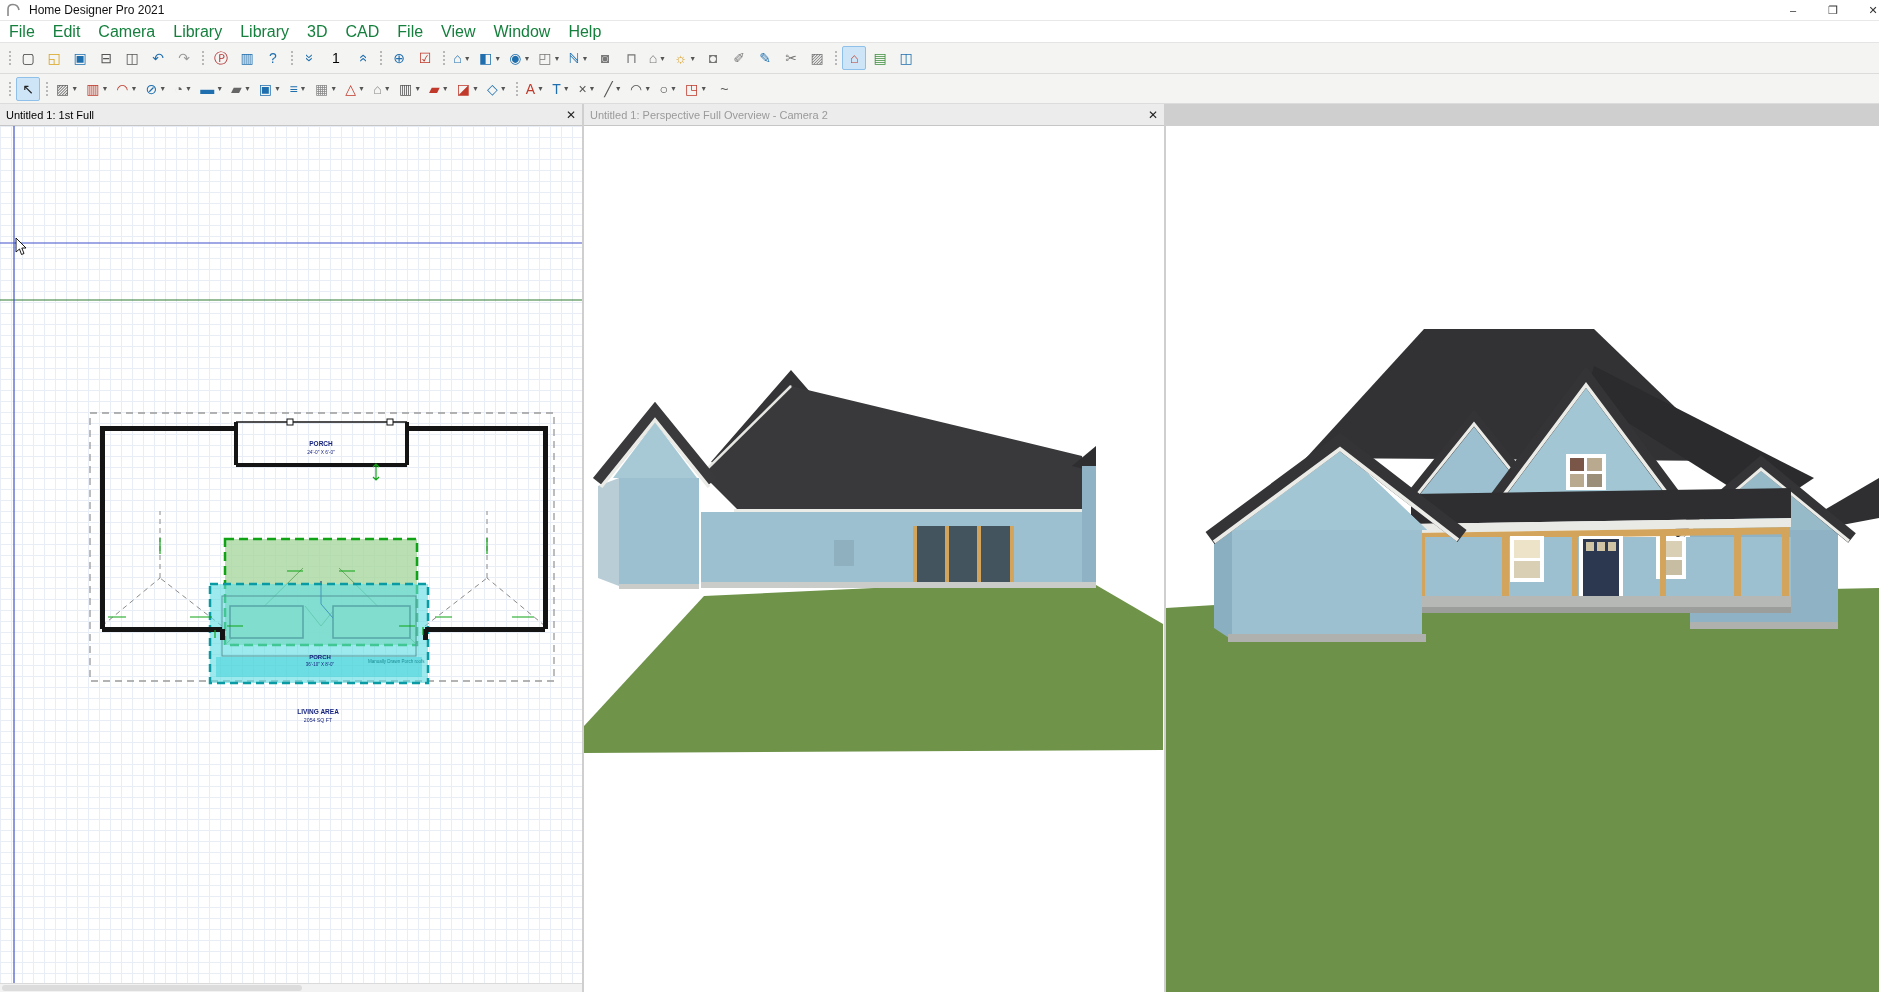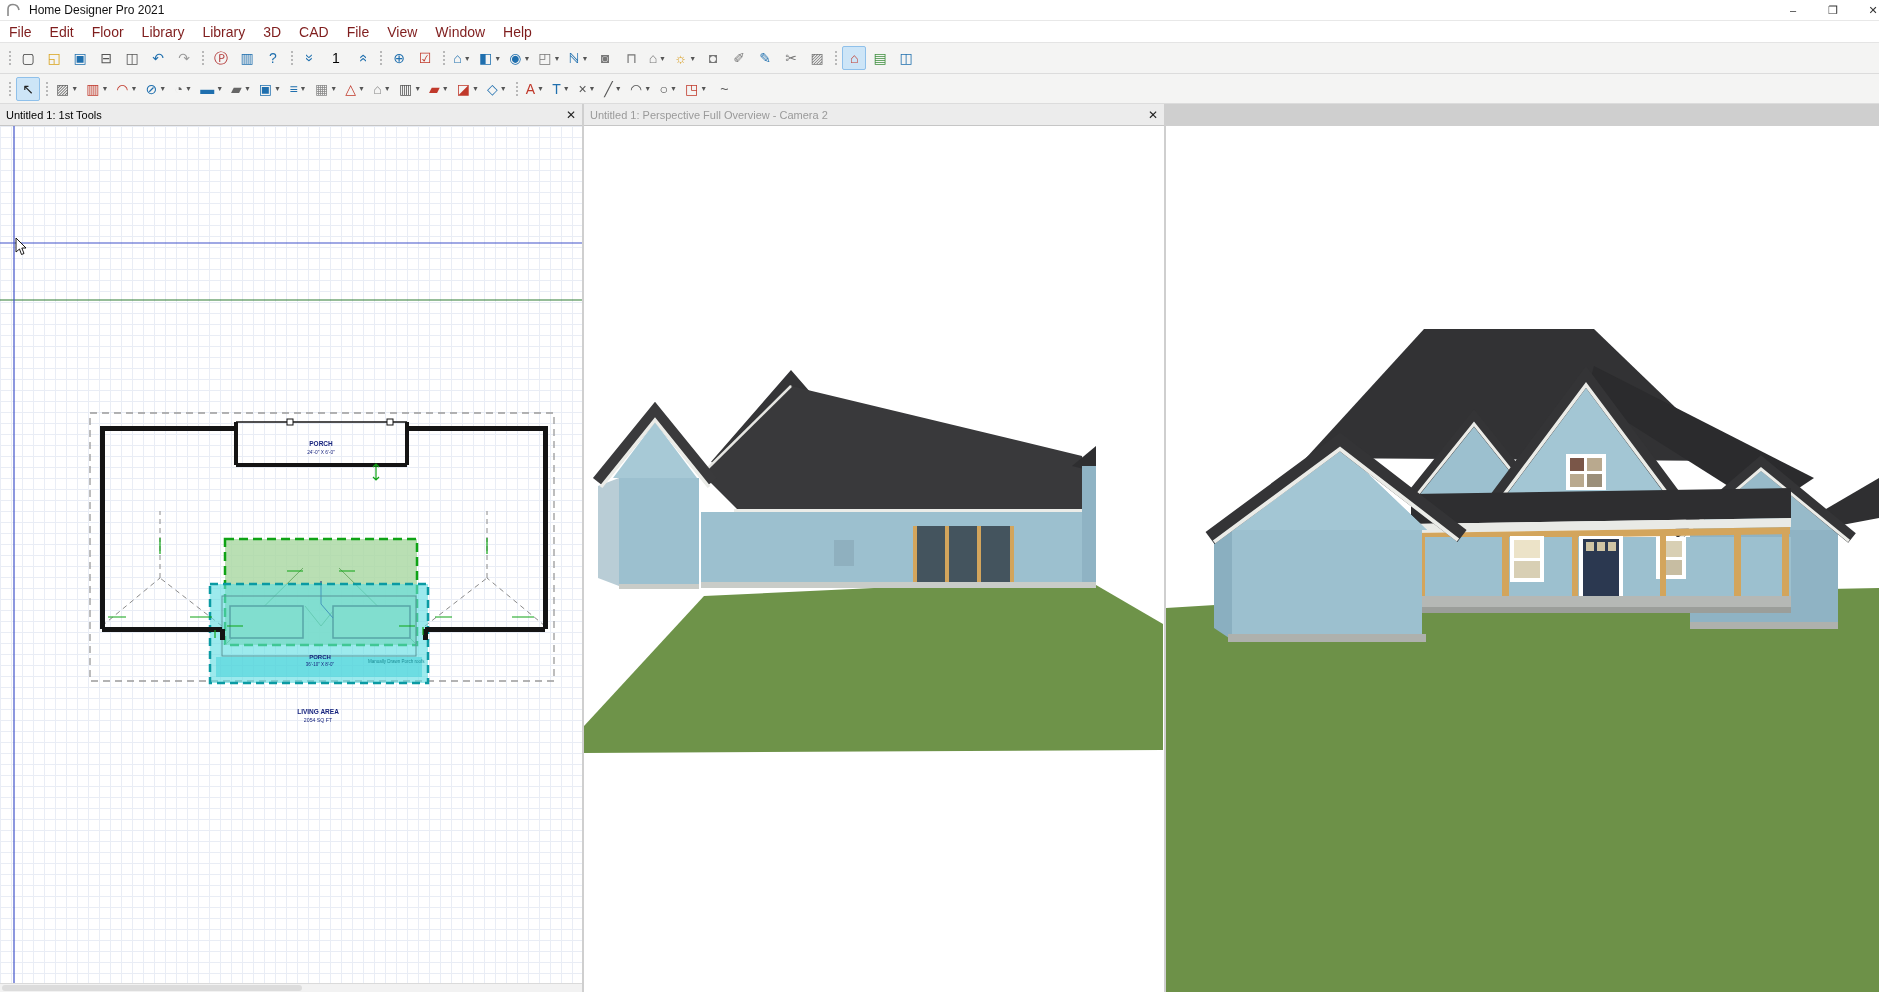--- a/index.html
+++ b/index.html
@@ -10,21 +10,21 @@
   
   .titlebar { height:21px; background:#ffffff; display:flex; align-items:center; border-bottom:1px solid #e8e8e8; }
   .app-icon { width:18px; height:15px; margin:0 5px 0 6px; }
   .title-text { font-size:12px; color:#111; }
   .win-controls { margin-left:auto; display:flex; height:100%; }
   .win-btn { width:40px; height:100%; display:flex; align-items:center; justify-content:center; font-size:11px; color:#333; }
   .win-btn:last-child { margin-right:-14px; }
 
   
   .menubar { height:22px; background:#ffffff; display:flex; align-items:center; border-bottom:1px solid #e4e4e4; }
-  .menu-item { font-size:14px; padding:3px 9px; color:#7f1d1d; }
+  .menu-item { font-size:16px; padding:3px 9px; color:#15803d; }
 
   
   .toolbar { display:flex; align-items:center; background:#f4f4f3; padding:2px 4px; border-bottom:1px solid #dcdcdc; }
   .toolbar1 { height:31px; }
   .toolbar2 { height:30px; }
   .tbtn { height:24px; min-width:24px; display:flex; align-items:center; justify-content:center; border:1px solid transparent; border-radius:2px; padding:0 2px; margin:0 1px; position:relative; }
   .tbtn.selected { background:#cde5f7; border-color:#8fc0ea; }
   .tbtn .glyph { font-size:14px; line-height:1; display:inline-block; }
   .tbtn .dd { font-size:7px; color:#555; margin-left:2px; }
   .group-start { margin-left:12px; }
@@ -70,21 +70,21 @@
         <div class="win-btn">
           <span class="glyph">✕</span>
         </div>
       </div>
   </div>
 
   <div class="menubar">
 
   <div class="menu-item"><span>File</span></div>
       <div class="menu-item"><span>Edit</span></div>
-      <div class="menu-item"><span>Floor</span></div>
+      <div class="menu-item"><span>Camera</span></div>
       <div class="menu-item"><span>Library</span></div>
       <div class="menu-item"><span>Library</span></div>
       <div class="menu-item"><span>3D</span></div>
       <div class="menu-item"><span>CAD</span></div>
       <div class="menu-item"><span>File</span></div>
       <div class="menu-item"><span>View</span></div>
       <div class="menu-item"><span>Window</span></div>
       <div class="menu-item"><span>Help</span></div>
     </div>
 
@@ -292,21 +292,21 @@
         <span class="glyph" style="color: rgb(192, 57, 43);">◳</span>
         <span class="dd">▼</span>
       </div>
       <div class="tbtn">
         <span class="glyph" style="color: rgb(85, 85, 85);">~</span>
       </div>
     </div>
 
   <div class="panel-titles">
     <div class="panel-title active w-plan">
-      <span class="t">Untitled 1: 1st Tools</span>
+      <span class="t">Untitled 1: 1st Full</span>
       <span class="pt-close">✕</span>
     </div>
     <div class="panel-title w-cam2">
       <span class="t">Untitled 1: Perspective Full Overview - Camera 2</span>
       <span class="pt-close">✕</span>
     </div>
   </div>
 
   <div class="panels">
 

